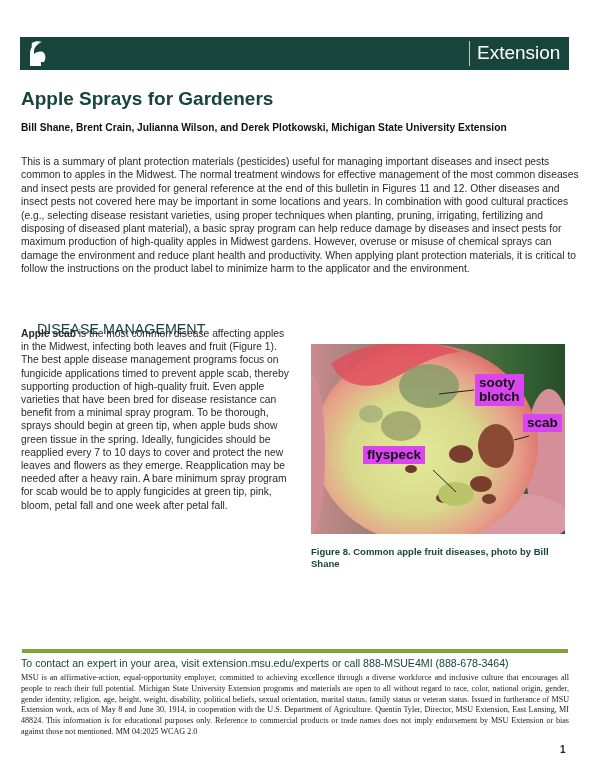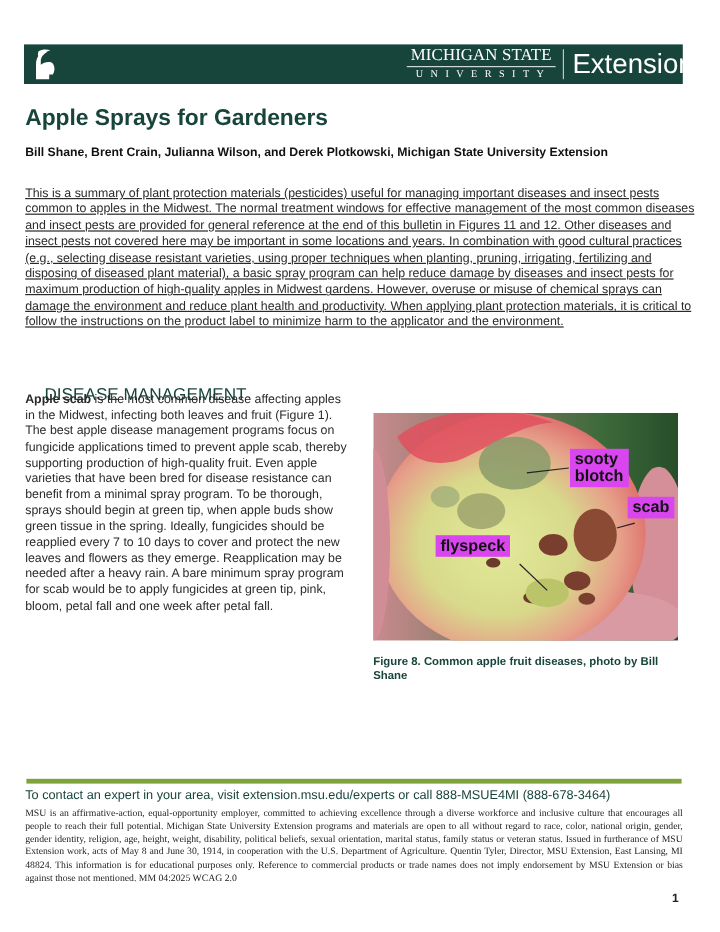--- a/index.html
+++ b/index.html
@@ -5,47 +5,43 @@
   html, body { margin:0; padding:0; background:#ffffff; }
   body { width:600px; height:777px; position:relative; overflow:hidden;
          font-family:"Liberation Sans", sans-serif; color:#222; }
   .header { position:absolute; left:20px; top:37px; width:549px; height:33px; background:#18453b; }
   .helmet { position:absolute; left:4px; top:3px; width:26px; height:28px; }
   .msu-word { position:absolute; left:319px; top:3px; width:124px; color:#ffffff; text-align:center;
               font-family:"Liberation Serif", serif; }
   .msu-top { font-size:14px; line-height:14px; letter-spacing:0.1px; border-bottom:1px solid #cfd8d4; padding-bottom:1px; }
   .msu-bot { font-size:8.5px; letter-spacing:6.2px; line-height:11px; padding-left:4px; }
   .divider { position:absolute; left:449px; top:4px; width:1px; height:25px; background:#b9c7c2; }
-  .ext { position:absolute; left:457px; top:4px; color:#fff; font-size:23px; line-height:24px; }
+  .ext { position:absolute; left:457px; top:4px; color:#fff; font-size:19px; line-height:24px; }
   .title { position:absolute; left:21px; top:88px; margin:0; font-size:19px; font-weight:bold; color:#18453b; }
   .authors { position:absolute; left:21px; top:122px; font-size:10.2px; font-weight:bold; color:#111; }
-  .intro { position:absolute; left:21px; top:155px; width:558px; font-size:10.3px; line-height:13.4px; color:#2a2a2a; margin:0;text-decoration:underline; }
+  .intro { position:absolute; left:21px; top:155px; width:558px; font-size:10.3px; line-height:13.4px; color:#2a2a2a; margin:0; }
   .h2 { position:absolute; left:21px; top:305px; margin:16px; font-size:14.3px; font-weight:normal; color:#18453b; }
   .col { position:absolute; left:21px; top:327px; width:270px; font-size:10.3px; line-height:13.2px; color:#2a2a2a; }
   .col p { margin:0 0 4px 0; }
   .photo { position:absolute; left:311px; top:344px; width:254px; height:190px; overflow:hidden; }
   .label { position:absolute; background:#d946ef; font-weight:bold; font-size:13.5px; line-height:14px; color:#111; padding:2px 4px; }
   .caption { position:absolute; left:311px; top:546px; width:268px; font-size:9.5px; font-weight:bold; color:#18453b; line-height:12px; }
   .rule { position:absolute; left:22px; top:649px; width:546px; height:4px; background:#7fa23a; }
   .contact { position:absolute; left:21px; top:657px; font-size:10.6px; font-weight:normal; color:#18453b; }
   .fine { position:absolute; left:21px; top:673px; width:548px; font-family:"Liberation Serif", serif; font-size:8.1px; line-height:10.8px; color:#222; text-align:justify; margin:0; }
   .pagenum { position:absolute; left:560px; top:744px; font-size:10px; font-weight:bold; color:#222; }
 </style>
 </head>
 <body>
 
 <div class="header">
   <svg class="helmet" viewBox="0 0 26 28">
     <path d="M6 26 L6 14 C6 7 10 3 16 3 C12 5 10 8 10 11 L10 14 C12 12 16 11 19 12 C22 14 22 19 20 22 L17 22 L17 26 Z" fill="#ffffff"></path>
     <path d="M8 3 C11 1 15 1 18 2 C13 3 10 6 9 10 C8 8 7 5 8 3 Z" fill="#ffffff"></path>
   </svg>
-  <div class="msu-word">
-    <div class="msu-top">MICHIGAN STATE</div>
-    <div class="msu-bot">UNIVERSITY</div>
-  </div>
   <div class="divider"></div>
   <div class="ext">Extension</div>
 </div>
 
 <h1 class="title">Apple Sprays for Gardeners</h1>
 <div class="authors">Bill Shane, Brent Crain, Julianna Wilson, and Derek Plotkowski, Michigan State University Extension</div>
 <p class="intro">This is a summary of plant protection materials (pesticides) useful for managing important diseases and insect pests common to apples in the Midwest. The normal treatment windows for effective management of the most common diseases and insect pests are provided for general reference at the end of this bulletin in Figures 11 and 12. Other diseases and insect pests not covered here may be important in some locations and years. In combination with good cultural practices (e.g., selecting disease resistant varieties, using proper techniques when planting, pruning, irrigating, fertilizing and disposing of diseased plant material), a basic spray program can help reduce damage by diseases and insect pests for maximum production of high-quality apples in Midwest gardens. However, overuse or misuse of chemical sprays can damage the environment and reduce plant health and productivity. When applying plant protection materials, it is critical to follow the instructions on the product label to minimize harm to the applicator and the environment.</p>
 
 <h2 class="h2">DISEASE MANAGEMENT</h2>
 <div class="col">

